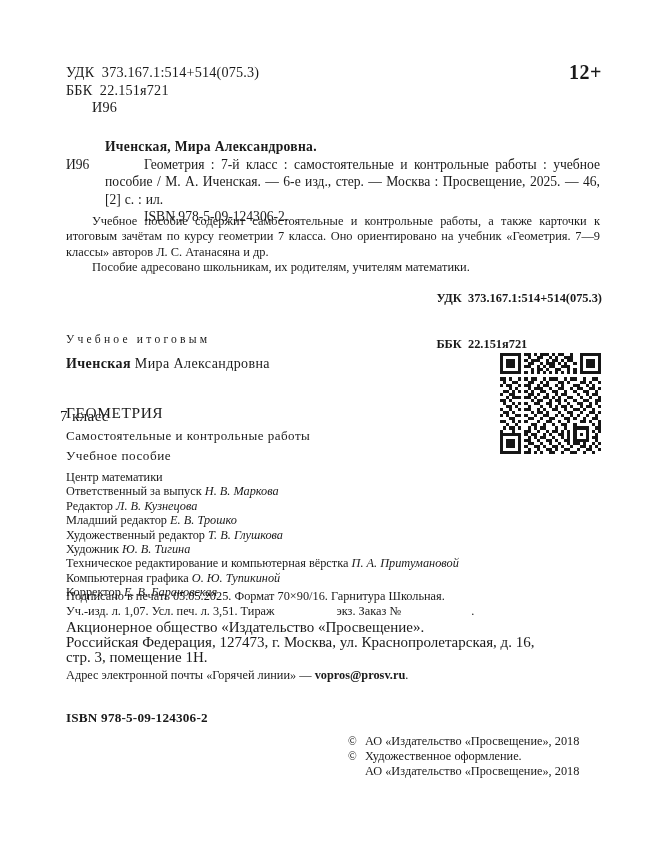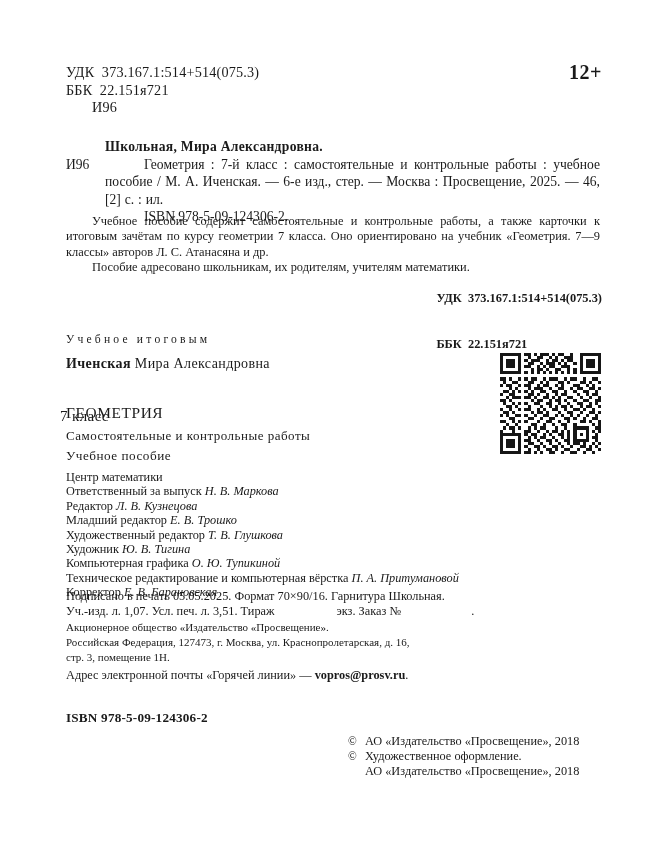--- a/index.html
+++ b/index.html
@@ -196,21 +196,21 @@
   }
   #print-data .gap-sm { display: inline-block; width: 62px; }
   #print-data .gap-lg { display: inline-block; width: 70px; }
 
   
   #publisher {
     position: absolute;
     left: 66px;
     top: 620px;
     width: 534px;
-    font-size: 11px;
+    font-size: 15px;
     line-height: 15.2px;
   }
   #email-line {
     position: absolute;
     left: 66px;
     top: 668px;
     width: 534px;
     font-size: 12.3px;
     line-height: 15.2px;
   }
@@ -251,21 +251,21 @@
 
   <div id="cip-block">
     <div class="udk-line"><span>УДК</span>&nbsp;&nbsp;<span>373.167.1:514+514(075.3)</span></div>
     <div class="bbk-line"><span>ББК</span>&nbsp;&nbsp;<span>22.151я721</span></div>
     <div class="ind-line">И96</div>
   </div>
 
   <div id="age-rating">12+</div>
 
   <div id="biblio">
-    <div class="author-head">Школьная, Мира Александровна.</div>
+    <div class="author-head">Иченская, Мира Александровна.</div>
     <div class="desc-wrap">
       <span class="shelf-mark">И96</span>
       <div class="desc-body">Геометрия : 7-й класс : самостоятельные и контрольные работы : учебное пособие / М. А. Иченская. — 6-е изд., стер. — Москва : Просвещение, 2025. — 46, [2] с. : ил.</div>
     </div>
     <div class="isbn-line">ISBN 978-5-09-124306-2.</div>
   </div>
 
   <div id="annotation">
     <p>Учебное пособие содержит самостоятельные и контрольные работы, а также карточки к итоговым зачётам по курсу геометрии 7 класса. Оно ориентировано на учебник «Геометрия. 7—9 классы» авторов Л. С. Атанасяна и др.</p>
     <p>Пособие адресовано школьникам, их родителям, учителям математики.</p>
@@ -603,22 +603,22 @@
     </svg>
   </div>
 
   <div id="credits">
     <div class="credit-row"><span>Центр математики</span> <span class="i"></span></div>
     <div class="credit-row"><span>Ответственный за выпуск</span> <span class="i">Н. В. Маркова</span></div>
     <div class="credit-row"><span>Редактор</span> <span class="i">Л. В. Кузнецова</span></div>
     <div class="credit-row"><span>Младший редактор</span> <span class="i">Е. В. Трошко</span></div>
     <div class="credit-row"><span>Художественный редактор</span> <span class="i">Т. В. Глушкова</span></div>
     <div class="credit-row"><span>Художник</span> <span class="i">Ю. В. Тигина</span></div>
+    <div class="credit-row"><span>Техническое редактирование и компьютерная вёрстка</span> <span class="i">П. А. Притумановой</span></div>
     <div class="credit-row"><span>Компьютерная графика</span> <span class="i">О. Ю. Тупикиной</span></div>
-    <div class="credit-row"><span>Техническое редактирование и компьютерная вёрстка</span> <span class="i">П. А. Притумановой</span></div>
     <div class="credit-row"><span>Корректор</span> <span class="i">Е. В. Барановская</span></div>
   </div>
 
   <div id="print-data">
     <div>Подписано в печать 05.05.2025. Формат 70×90/16. Гарнитура Школьная.</div>
     <div><span>Уч.-изд. л. 1,07. Усл. печ. л. 3,51. Тираж</span><span class="gap-sm"></span><span>экз. Заказ №</span><span class="gap-lg"></span><span>.</span></div>
   </div>
 
   <div id="publisher">
     <div>Акционерное общество «Издательство «Просвещение».</div>

